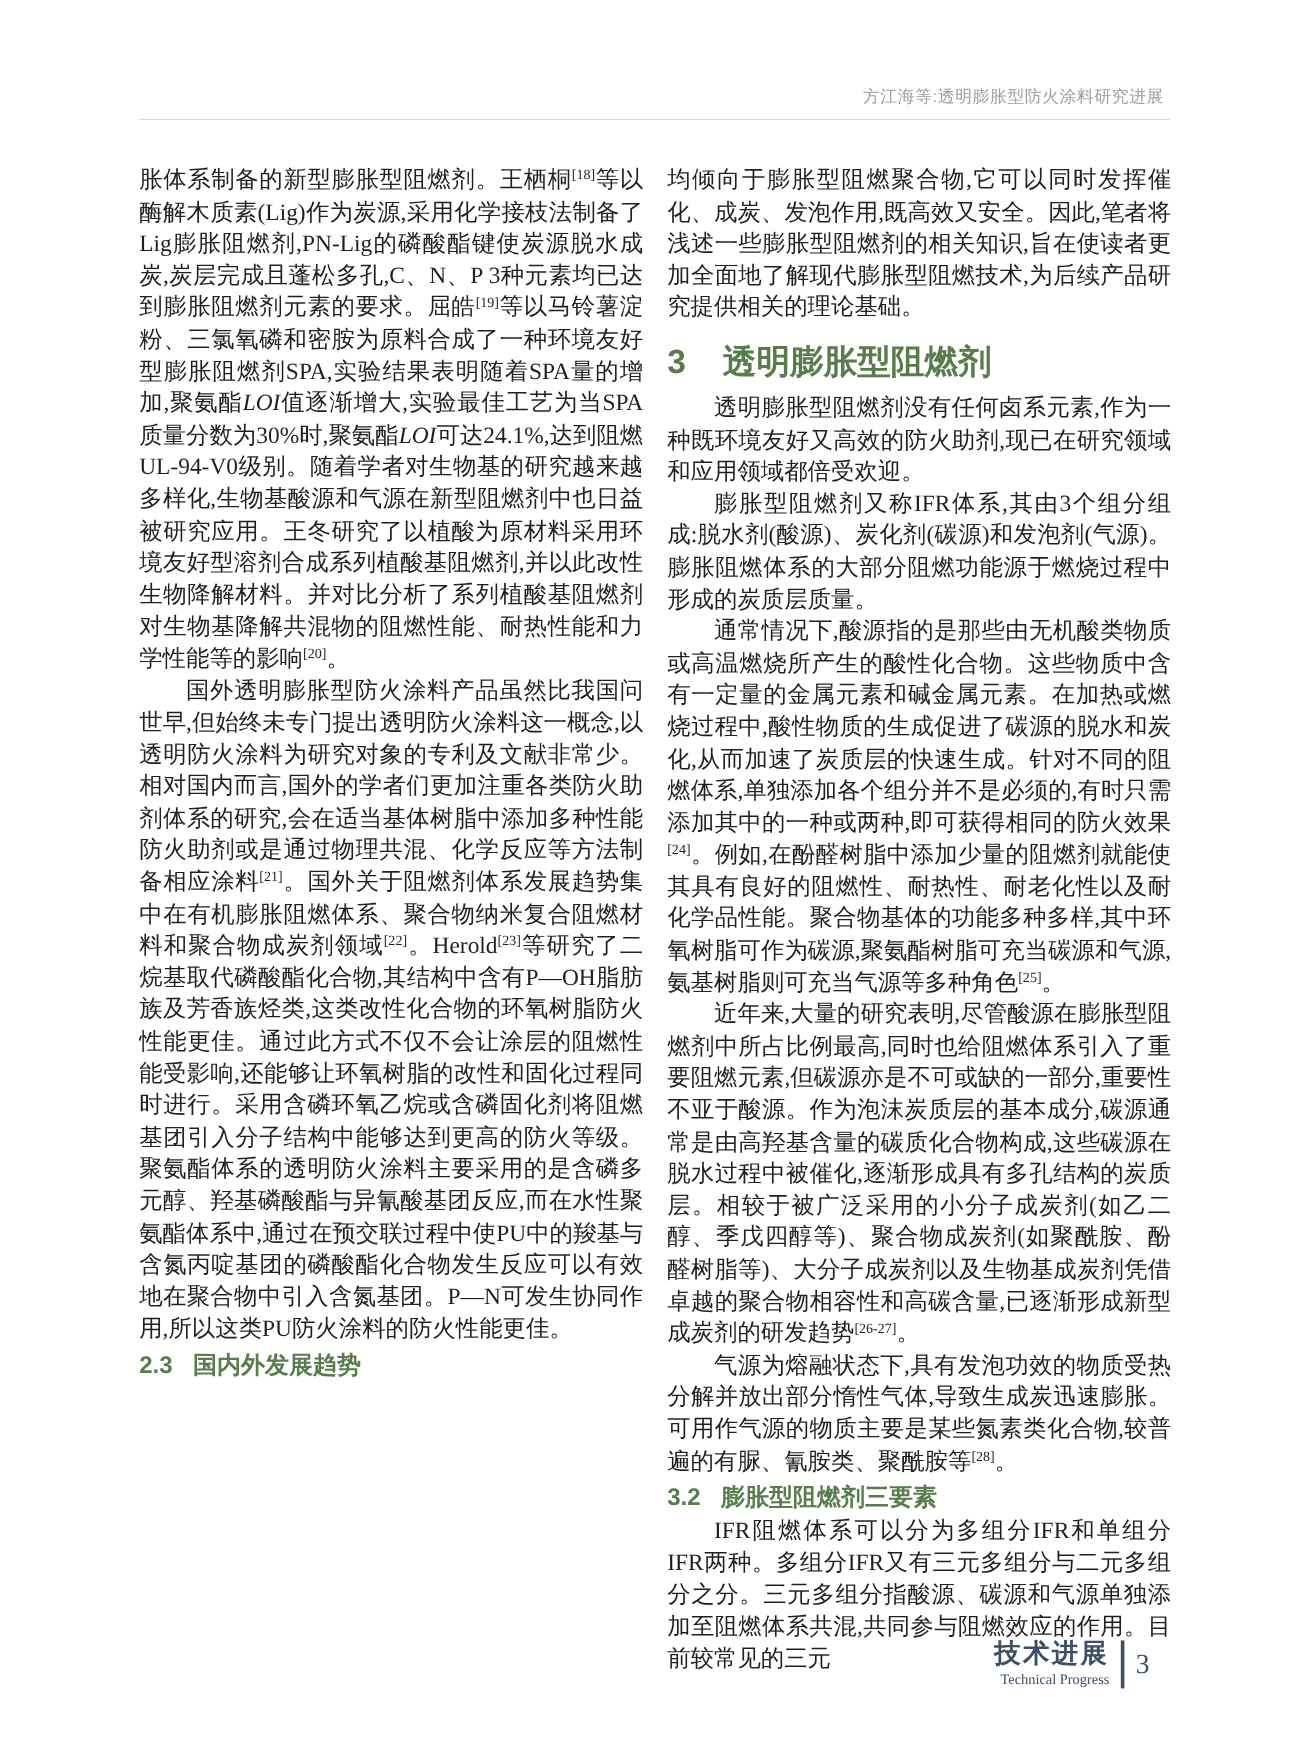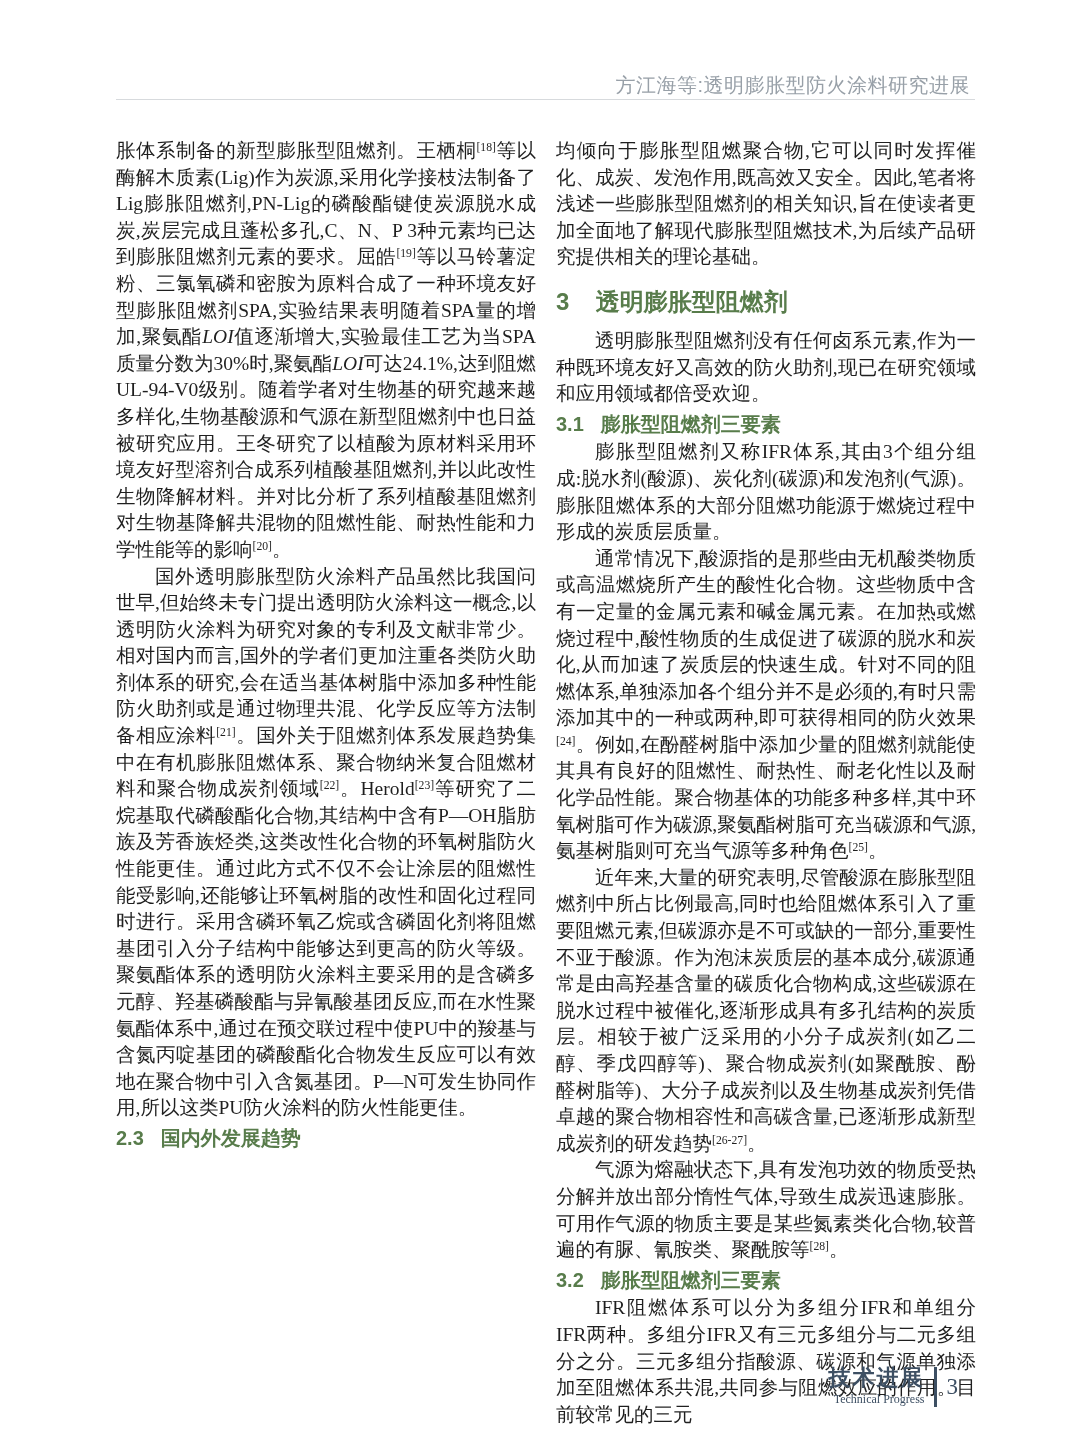--- a/index.html
+++ b/index.html
@@ -7,21 +7,21 @@
     position:relative;
     width:1080px;height:1455px;
     background:#fff;
     font-family:"Liberation Serif","DejaVu Serif",serif;
     color:var(--body-text,#1f1f1f);
     overflow:hidden;
   }
   .running-head{
     position:absolute;top:72px;right:110px;
     font-family:"Liberation Sans","DejaVu Sans",sans-serif;
-    font-size:20px;letter-spacing:0.5px;
+    font-size:14px;letter-spacing:0.5px;
     color:var(--running-gray,#98a0a8);
   }
   .header-rule{
     position:absolute;top:99px;left:116px;width:859px;height:1px;
     background:var(--rule-gray,#d7dadd);
   }
   .content{
     position:absolute;top:118px;left:116px;width:860px;
     display:flex;gap:20px;
   }
@@ -44,21 +44,21 @@
     font-family:"Liberation Sans","DejaVu Sans",sans-serif;
     font-weight:bold;
     font-size:20px;line-height:26.6px;
     color:var(--heading-green,#587c4b);
     margin:3px 0 2px 0;
   }
   .subheading .num{margin-right:0.85em;}
   .section-heading{
     font-family:"Liberation Sans","DejaVu Sans",sans-serif;
     font-weight:bold;
-    font-size:24px;line-height:32px;
+    font-size:28px;line-height:32px;
     color:var(--heading-green,#587c4b);
     margin:15px 0 10px 0;
   }
   .section-heading .num{margin-right:1.1em;}
   .footer{
     position:absolute;top:1366px;right:122px;
     display:flex;align-items:center;
   }
   .footer-text{text-align:right;}
   .footer-cn{
@@ -95,21 +95,20 @@
   <div class="content">
     <section class="col" id="col-left">
         <p class="para">胀体系制备的新型膨胀型阻燃剂。王栖桐<sup class="ref">[18]</sup>等以酶解木质素(Lig)作为炭源,采用化学接枝法制备了Lig膨胀阻燃剂,PN-Lig的磷酸酯键使炭源脱水成炭,炭层完成且蓬松多孔,C、N、P 3种元素均已达到膨胀阻燃剂元素的要求。屈皓<sup class="ref">[19]</sup>等以马铃薯淀粉、三氯氧磷和密胺为原料合成了一种环境友好型膨胀阻燃剂SPA,实验结果表明随着SPA量的增加,聚氨酯<i>LOI</i>值逐渐增大,实验最佳工艺为当SPA质量分数为30%时,聚氨酯<i>LOI</i>可达24.1%,达到阻燃UL-94-V0级别。随着学者对生物基的研究越来越多样化,生物基酸源和气源在新型阻燃剂中也日益被研究应用。王冬研究了以植酸为原材料采用环境友好型溶剂合成系列植酸基阻燃剂,并以此改性生物降解材料。并对比分析了系列植酸基阻燃剂对生物基降解共混物的阻燃性能、耐热性能和力学性能等的影响<sup class="ref">[20]</sup>。</p>
         <p class="para indent">国外透明膨胀型防火涂料产品虽然比我国问世早,但始终未专门提出透明防火涂料这一概念,以透明防火涂料为研究对象的专利及文献非常少。相对国内而言,国外的学者们更加注重各类防火助剂体系的研究,会在适当基体树脂中添加多种性能防火助剂或是通过物理共混、化学反应等方法制备相应涂料<sup class="ref">[21]</sup>。国外关于阻燃剂体系发展趋势集中在有机膨胀阻燃体系、聚合物纳米复合阻燃材料和聚合物成炭剂领域<sup class="ref">[22]</sup>。Herold<sup class="ref">[23]</sup>等研究了二烷基取代磷酸酯化合物,其结构中含有P—OH脂肪族及芳香族烃类,这类改性化合物的环氧树脂防火性能更佳。通过此方式不仅不会让涂层的阻燃性能受影响,还能够让环氧树脂的改性和固化过程同时进行。采用含磷环氧乙烷或含磷固化剂将阻燃基团引入分子结构中能够达到更高的防火等级。聚氨酯体系的透明防火涂料主要采用的是含磷多元醇、羟基磷酸酯与异氰酸基团反应,而在水性聚氨酯体系中,通过在预交联过程中使PU中的羧基与含氮丙啶基团的磷酸酯化合物发生反应可以有效地在聚合物中引入含氮基团。P—N可发生协同作用,所以这类PU防火涂料的防火性能更佳。</p>
         <h2 class="subheading"><span class="num">2.3</span><span class="ttl">国内外发展趋势</span></h2>
       </section>
     <section class="col" id="col-right">
         <p class="para">均倾向于膨胀型阻燃聚合物,它可以同时发挥催化、成炭、发泡作用,既高效又安全。因此,笔者将浅述一些膨胀型阻燃剂的相关知识,旨在使读者更加全面地了解现代膨胀型阻燃技术,为后续产品研究提供相关的理论基础。</p>
         <h2 class="section-heading"><span class="num">3</span><span class="ttl">透明膨胀型阻燃剂</span></h2>
         <p class="para indent">透明膨胀型阻燃剂没有任何卤系元素,作为一种既环境友好又高效的防火助剂,现已在研究领域和应用领域都倍受欢迎。</p>
-        <h2 class="subheading"><span class="num">3.1</span><span class="ttl">膨胀型阻燃剂三要素</span></h2>
         <p class="para indent">膨胀型阻燃剂又称IFR体系,其由3个组分组成:脱水剂(酸源)、炭化剂(碳源)和发泡剂(气源)。膨胀阻燃体系的大部分阻燃功能源于燃烧过程中形成的炭质层质量。</p>
         <p class="para indent">通常情况下,酸源指的是那些由无机酸类物质或高温燃烧所产生的酸性化合物。这些物质中含有一定量的金属元素和碱金属元素。在加热或燃烧过程中,酸性物质的生成促进了碳源的脱水和炭化,从而加速了炭质层的快速生成。针对不同的阻燃体系,单独添加各个组分并不是必须的,有时只需添加其中的一种或两种,即可获得相同的防火效果<sup class="ref">[24]</sup>。例如,在酚醛树脂中添加少量的阻燃剂就能使其具有良好的阻燃性、耐热性、耐老化性以及耐化学品性能。聚合物基体的功能多种多样,其中环氧树脂可作为碳源,聚氨酯树脂可充当碳源和气源,氨基树脂则可充当气源等多种角色<sup class="ref">[25]</sup>。</p>
         <p class="para indent">近年来,大量的研究表明,尽管酸源在膨胀型阻燃剂中所占比例最高,同时也给阻燃体系引入了重要阻燃元素,但碳源亦是不可或缺的一部分,重要性不亚于酸源。作为泡沫炭质层的基本成分,碳源通常是由高羟基含量的碳质化合物构成,这些碳源在脱水过程中被催化,逐渐形成具有多孔结构的炭质层。相较于被广泛采用的小分子成炭剂(如乙二醇、季戊四醇等)、聚合物成炭剂(如聚酰胺、酚醛树脂等)、大分子成炭剂以及生物基成炭剂凭借卓越的聚合物相容性和高碳含量,已逐渐形成新型成炭剂的研发趋势<sup class="ref">[26-27]</sup>。</p>
         <p class="para indent">气源为熔融状态下,具有发泡功效的物质受热分解并放出部分惰性气体,导致生成炭迅速膨胀。可用作气源的物质主要是某些氮素类化合物,较普遍的有脲、氰胺类、聚酰胺等<sup class="ref">[28]</sup>。</p>
         <h2 class="subheading"><span class="num">3.2</span><span class="ttl">膨胀型阻燃剂三要素</span></h2>
         <p class="para indent">IFR阻燃体系可以分为多组分IFR和单组分IFR两种。多组分IFR又有三元多组分与二元多组分之分。三元多组分指酸源、碳源和气源单独添加至阻燃体系共混,共同参与阻燃效应的作用。目前较常见的三元</p>
       </section>
   </div>
 
   <div class="footer">

